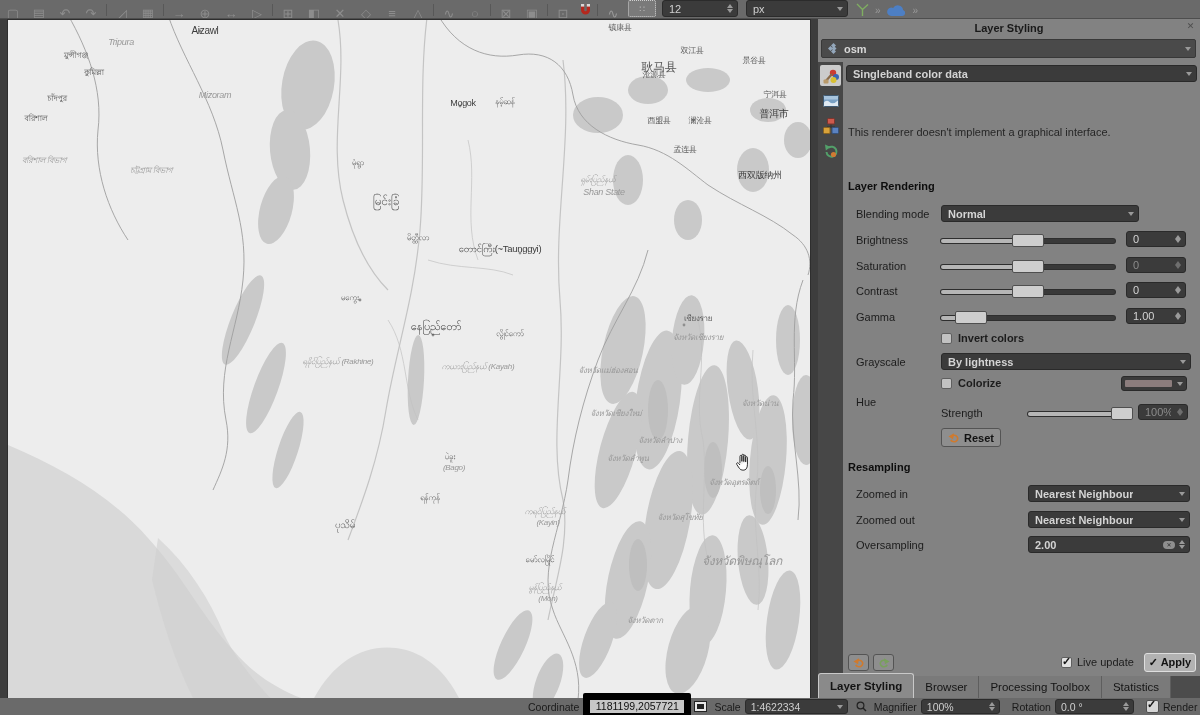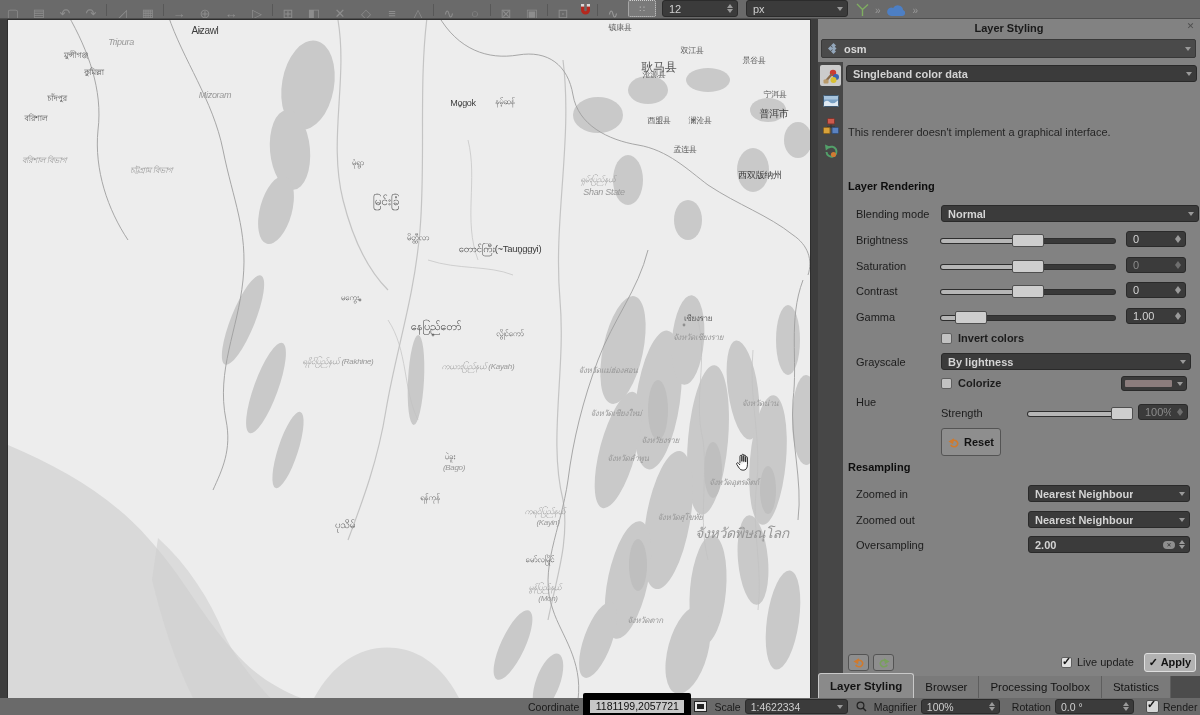--- a/index.html
+++ b/index.html
@@ -250,25 +250,25 @@
       <span class="map-label region" style="left: 537px; top: 492px; font-size: 8px;">ကရင်ပြည်နယ်</span>
       <span class="map-label region" style="left: 540px; top: 502px; font-size: 8px;">(Kayin)</span>
       <span class="map-label place" style="left: 532px; top: 540px; font-size: 8px;">မော်လမြိုင်</span>
       <span class="map-label region" style="left: 537px; top: 568px; font-size: 8px;">မွန်ပြည်နယ်</span>
       <span class="map-label region" style="left: 540px; top: 578px; font-size: 8px;">(Mon)</span>
       <span class="map-label region" style="left: 600px; top: 350px; font-size: 8px;">จังหวัดแม่ฮ่องสอน</span>
       <span class="map-label place" style="left: 676px; top: 298px; font-size: 8px; padding-left: 28px;">เชียงราย</span>
       <span class="map-label region" style="left: 690px; top: 317px; font-size: 8px;">จังหวัดเชียงราย</span>
       <span class="map-label region" style="left: 752px; top: 383px; font-size: 8px;">จังหวัดน่าน</span>
       <span class="map-label region" style="left: 608px; top: 393px; font-size: 8px;">จังหวัดเชียงใหม่</span>
-      <span class="map-label region" style="left: 652px; top: 420px; font-size: 8px;">จังหวัยงราย</span>
+      <span class="map-label region" style="left: 652px; top: 420px; font-size: 8px;">จังหวัดลำปาง</span>
       <span class="map-label region" style="left: 620px; top: 438px; font-size: 8px;">จังหวัดลำพูน</span>
       <span class="map-label region" style="left: 726px; top: 462px; font-size: 8px;">จังหวัดอุตรดิตถ์</span>
       <span class="map-label region" style="left: 672px; top: 497px; font-size: 8px; font-family: Liberation Serif, serif;">จังหวัดสุโขทัย</span>
-      <span class="map-label region" style="left: 734px; top: 513px; font-size: 14px;">จังหวัดพิษณุโลก</span>
+      <span class="map-label region" style="left: 734px; top: 540px; font-size: 12px;">จังหวัดพิษณุโลก</span>
       <span class="map-label region" style="left: 637px; top: 600px; font-size: 8px;">จังหวัดตาก</span>
     </div>
   <span class="cursor">
     <svg width="15" height="19" viewBox="0 0 14 18">
         <path d="M4.6 9.5 V3.2 q0-1 .9-1 q.9 0 .9 1 V8 M6.4 7.9 V2.2 q0-1 .9-1 q.9 0 .9 1 v5.9 M8.2 8.1 V3 q0-1 .9-1 q.9 0 .9 1 v5.4 M10 8.6 V4.4 q0-.9 .85-.9 q.85 0 .85 .9 v6.2 q0 3-1.1 4.4 q-1 1.3-3.1 1.3 q-2.4 0-3.5-1.8 L1.6 10.9 q-.6-1 .2-1.5 q.8-.5 1.5 .4 l1.3 1.6" fill="#ffffff" stroke="#2a2a2a" stroke-width="0.9" stroke-linejoin="round"></path>
       </svg>
   </span>
 </div>
 
 <div class="panel">
@@ -326,21 +326,21 @@
   <div class="dd" style="left:28px;top:47px;width:351px">
     <span style="font-weight:700">Singleband color data</span>
     <i class="chev"></i>
   </div>
 
   <div class="notice" style="left:30px;top:108px">This renderer doesn't implement a graphical interface.</div>
 
   <div class="sec-h" style="left:30px;top:162px">Layer Rendering</div>
 
   <div class="plabel" style="left:38px;top:190px">Blending mode</div>
-  <div class="dd" style="left:123px;top:187px;width:258px">
+  <div class="dd" style="left:123px;top:187px;width:198px">
     <span style="font-weight:700">Normal</span>
       <i class="chev"></i>
   </div>
 
   <div class="plabel" style="left:38px;top:216px">Brightness</div>
   <div class="slider" style="left:123px;top:221px;width:174px">
     <span class="fill" style="width:50%"></span>
       <span class="handle" style="left:50%"></span>
   </div>
   <div class="spin" style="left:308px;top:213px;width:60px;height:16px">
@@ -402,21 +402,21 @@
   <div class="slider" style="left:210px;top:394px;width:102px">
     <span class="fill" style="width:92%"></span>
       <span class="handle" style="left:92%;width:22px"></span>
   </div>
   <div class="spin disabled" style="left:320px;top:386px;width:50px;height:16px">
     <span>100%</span>
       <i class="sp-up"></i>
       <i class="sp-dn"></i>
   </div>
 
-  <div class="btn" style="left:123px;top:410px;width:60px;height:28px">
+  <div class="btn" style="left:123px;top:410px;width:60px;height:19px">
     <svg width="12" height="11" viewBox="0 0 13 11">
         <path d="M4 4 a4 3.4 0 1 1 -1 4.2" fill="none" stroke="#cf7a2e" stroke-width="1.8"></path>
         <polygon points="0.5,4.5 6.5,1 5.5,7.5" fill="#cf7a2e"></polygon>
       </svg>
     <span style="font-weight:700">Reset</span>
   </div>
 
   <div class="sec-h" style="left:30px;top:443px">Resampling</div>
   <div class="plabel" style="left:38px;top:470px">Zoomed in</div>
   <div class="dd" style="left:210px;top:467px;width:162px">

